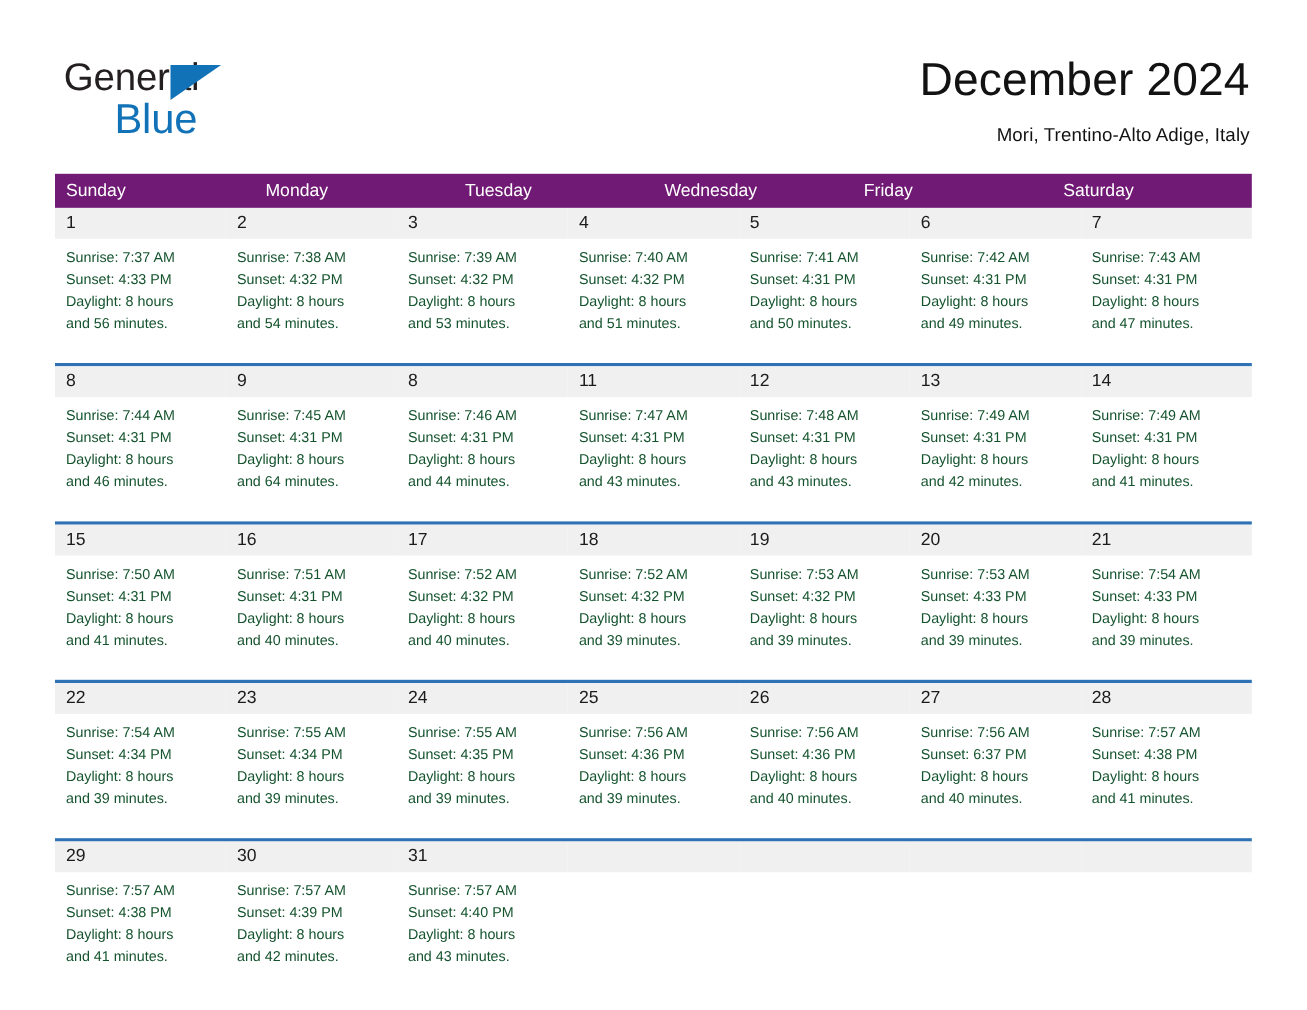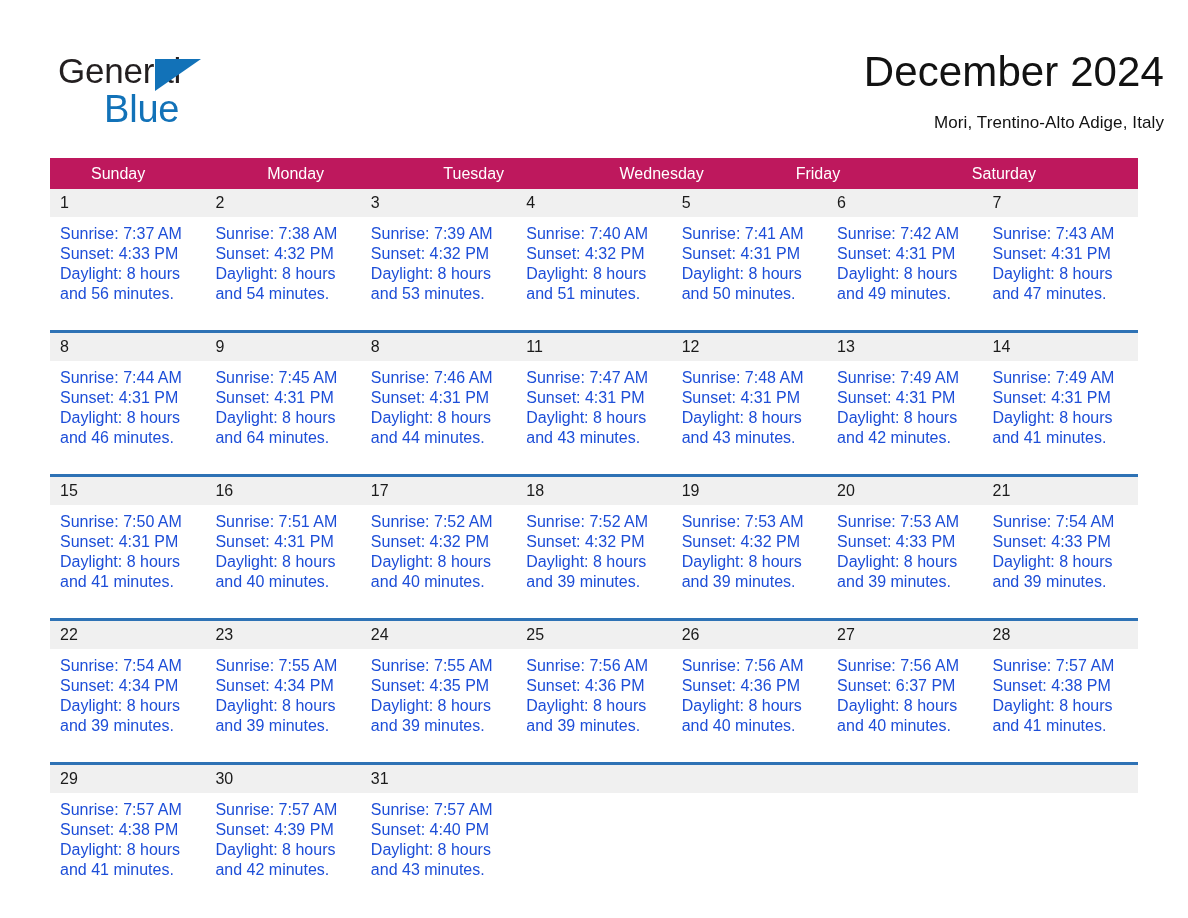--- a/index.html
+++ b/index.html
@@ -20,21 +20,21 @@
     width: 1188px;
     height: 918px;
     box-sizing: border-box;
   }
 
   
   .header {
     display: flex;
     align-items: flex-start;
     justify-content: flex-start;
-    padding: 44px 24px 0 58px;
+    padding: 44px 52px 0 58px;
     box-sizing: border-box;
     height: 150px;
   }
   .brand {
     position: relative;
     width: 190px;
     height: 86px;
     flex: 0 0 auto;
   }
   .brand-general {
@@ -90,23 +90,22 @@
 
   
   .calendar {
     position: absolute;
     left: 50px;
     top: 158px;
     width: 1088px;
   }
   .dow-row {
     display: flex;
-    background: #be185d;
+    background: #701a75;
     height: 31px;
-    padding-left: 31px;
   }
   .dow-cell {
     flex: 1 1 0;
     color: #ffffff;
     font-size: 16px;
     line-height: 31px;
     padding-left: 10px;
     box-sizing: border-box;
     white-space: nowrap;
   }
@@ -132,23 +131,23 @@
     height: 28px;
     padding-left: 10px;
     color: #1b1b1b;
     box-sizing: border-box;
   }
   .day-cell.empty .day-num {
     color: transparent;
   }
   .day-info {
     padding: 7px 8px 0 10px;
-    font-size: 16px;
+    font-size: 13px;
     line-height: 20px;
-    color: #1d4ed8;
+    color: #14532d;
   }
   .day-info div {
     white-space: nowrap;
   }
 </style>
 </head>
 <body>
 
 <div class="page">
 

